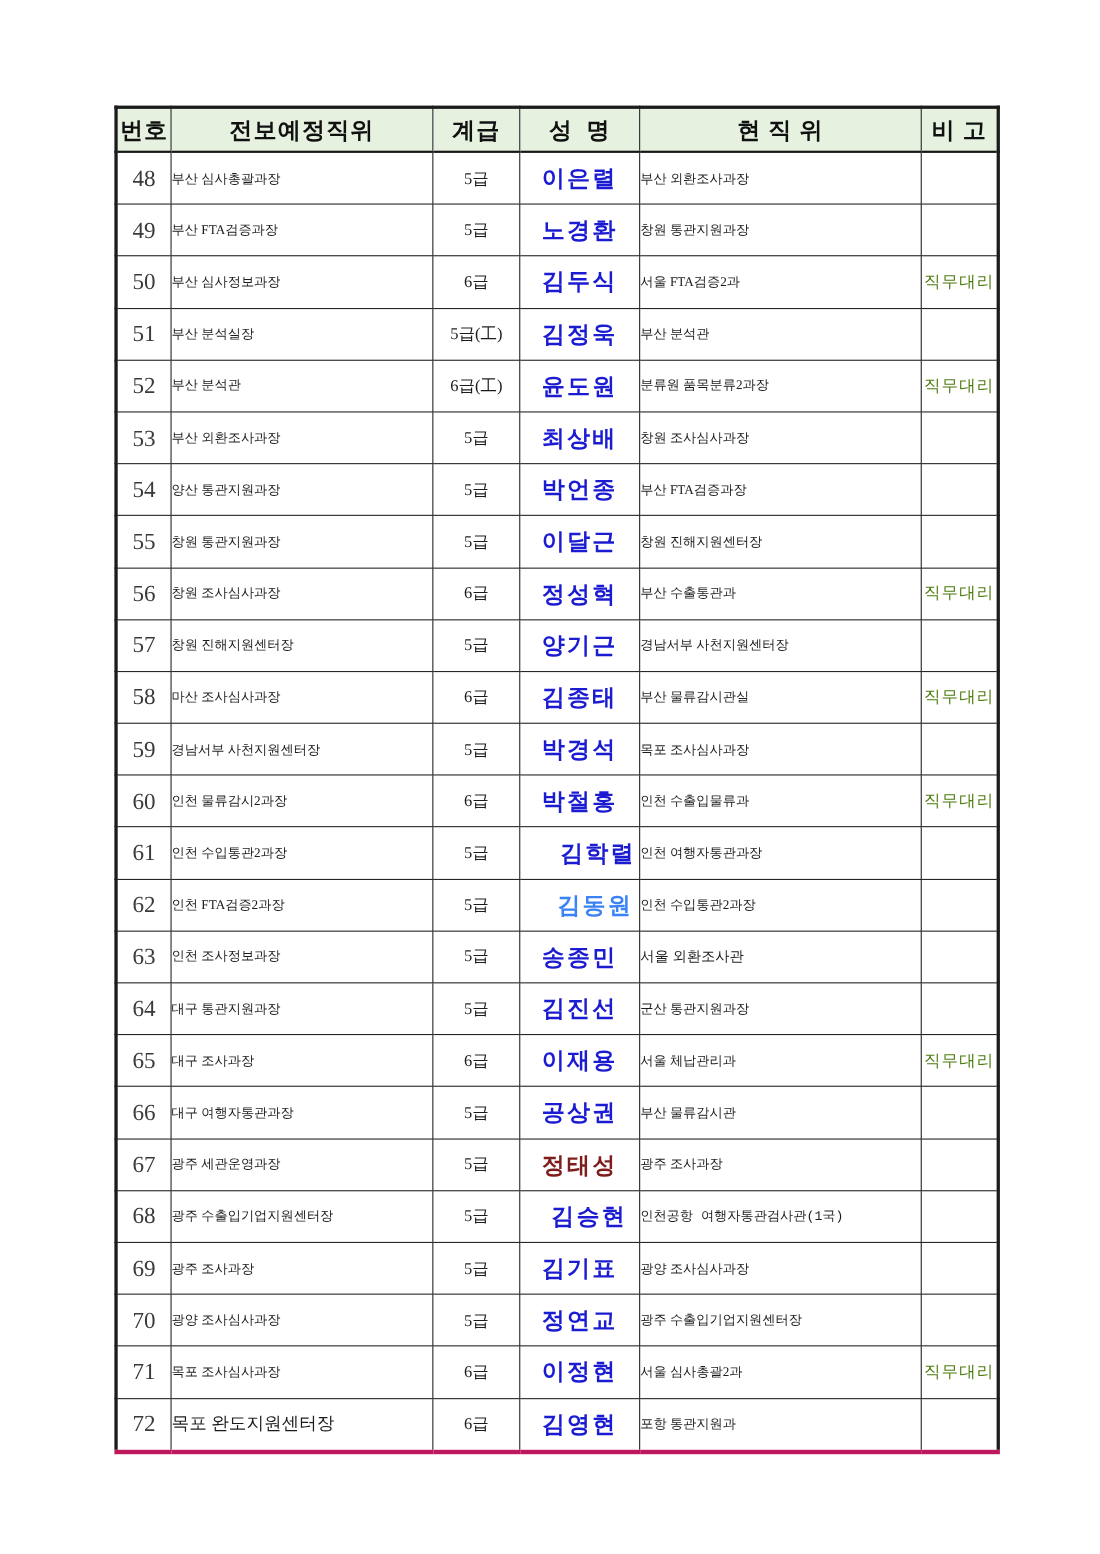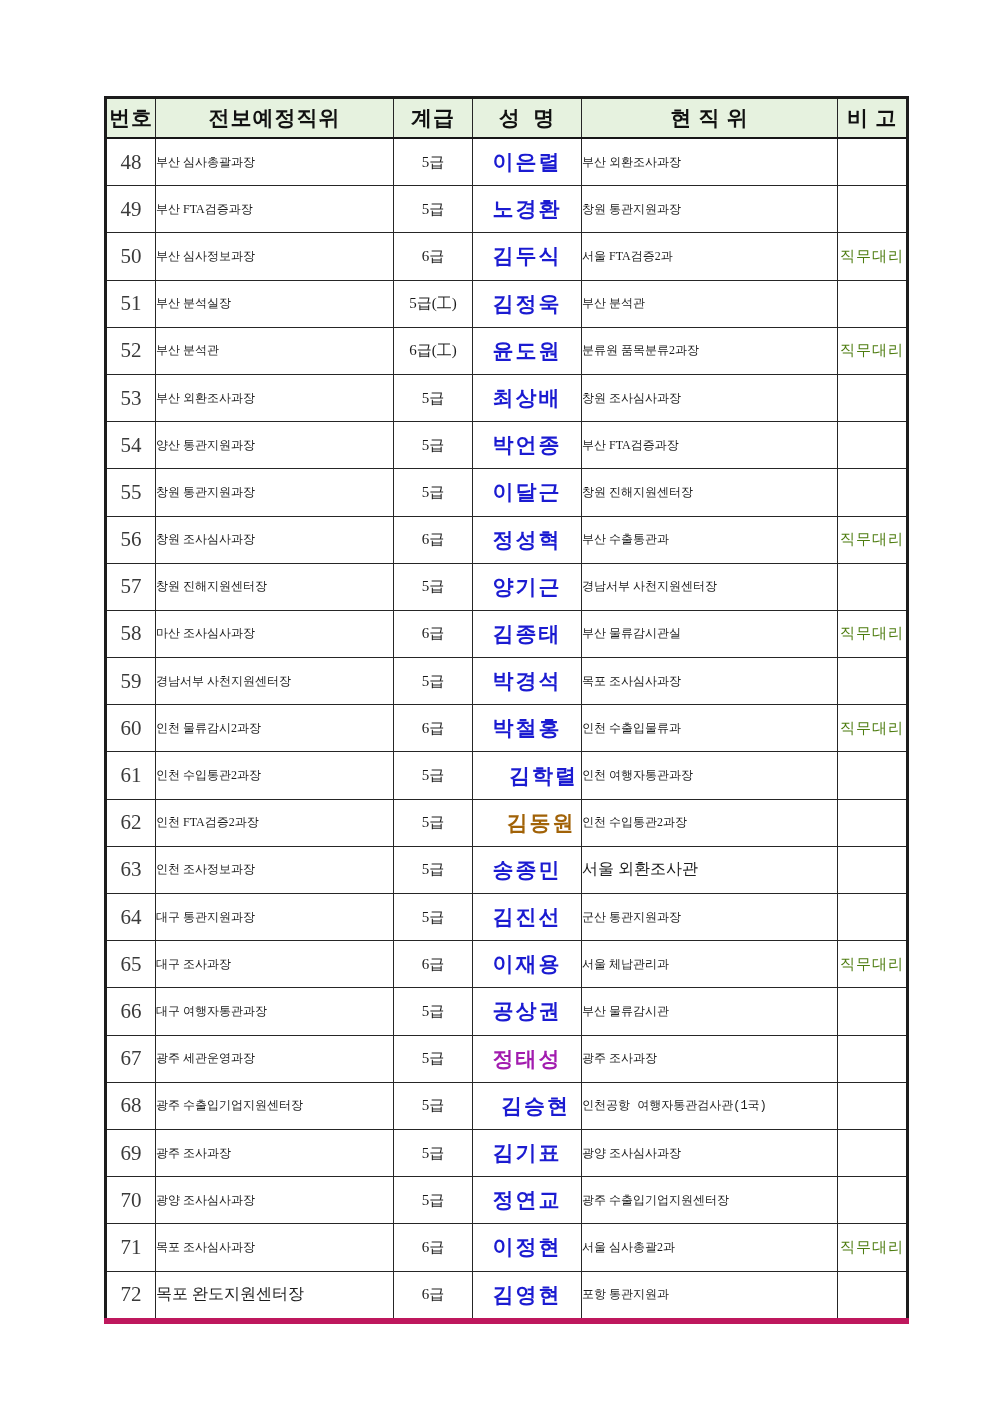--- a/index.html
+++ b/index.html
@@ -80,21 +80,21 @@
     font-weight: bold;
     letter-spacing: 2px;
   }
   td.c-note {
     text-align: center;
     font-size: 15px;
     color: #4d7c0f;
     letter-spacing: 1px;
   }
   tbody tr:last-child td {
-    border-bottom: 6px solid #be185d;
+    border-bottom: 4px solid #be185d;
   }
 </style>
 </head>
 <body>
 
 <div class="sheet">
 
   <table class="transfer">
     <colgroup>
       <col style="width:50px">
@@ -224,30 +224,30 @@
           <td class="c-position" style="font-size: 12px;">인천 수입통관2과장</td>
           <td class="c-rank">5급</td>
           <td class="c-name" style="color: rgb(27, 27, 209); padding-left: 33px;">김학렬</td>
           <td class="c-current" style="font-size: 12px;">인천 여행자통관과장</td>
           <td class="c-note"></td>
         </tr>
         <tr>
           <td class="c-no">62</td>
           <td class="c-position" style="font-size: 12px;">인천 FTA검증2과장</td>
           <td class="c-rank">5급</td>
-          <td class="c-name" style="color: #a16207; padding-left: 28px;">김동원</td>
+          <td class="c-name" style="color: #3b82f6; padding-left: 28px;">김동원</td>
           <td class="c-current" style="font-size: 12px;">인천 수입통관2과장</td>
           <td class="c-note"></td>
         </tr>
         <tr>
           <td class="c-no">63</td>
           <td class="c-position" style="font-size: 12px;">인천 조사정보과장</td>
           <td class="c-rank">5급</td>
           <td class="c-name" style="color: rgb(27, 27, 209);">송종민</td>
-          <td class="c-current" style="font-size: 16px;">서울 외환조사관</td>
+          <td class="c-current" style="font-size: 13px;">서울 외환조사관</td>
           <td class="c-note"></td>
         </tr>
         <tr>
           <td class="c-no">64</td>
           <td class="c-position" style="font-size: 12px;">대구 통관지원과장</td>
           <td class="c-rank">5급</td>
           <td class="c-name" style="color: rgb(27, 27, 209);">김진선</td>
           <td class="c-current" style="font-size: 12px;">군산 통관지원과장</td>
           <td class="c-note"></td>
         </tr>
@@ -264,21 +264,21 @@
           <td class="c-position" style="font-size: 12px;">대구 여행자통관과장</td>
           <td class="c-rank">5급</td>
           <td class="c-name" style="color: rgb(27, 27, 209);">공상권</td>
           <td class="c-current" style="font-size: 12px;">부산 물류감시관</td>
           <td class="c-note"></td>
         </tr>
         <tr>
           <td class="c-no">67</td>
           <td class="c-position" style="font-size: 12px;">광주 세관운영과장</td>
           <td class="c-rank">5급</td>
-          <td class="c-name" style="color: #a21caf;">정태성</td>
+          <td class="c-name" style="color: #7f1d1d;">정태성</td>
           <td class="c-current" style="font-size: 12px;">광주 조사과장</td>
           <td class="c-note"></td>
         </tr>
         <tr>
           <td class="c-no">68</td>
           <td class="c-position" style="font-size: 12px;">광주 수출입기업지원센터장</td>
           <td class="c-rank">5급</td>
           <td class="c-name" style="color: rgb(27, 27, 209); padding-left: 17px;">김승현</td>
           <td class="c-current" style="font-size: 12px; font-family: Liberation Mono, monospace;">인천공항 여행자통관검사관(1국)</td>
           <td class="c-note"></td>

